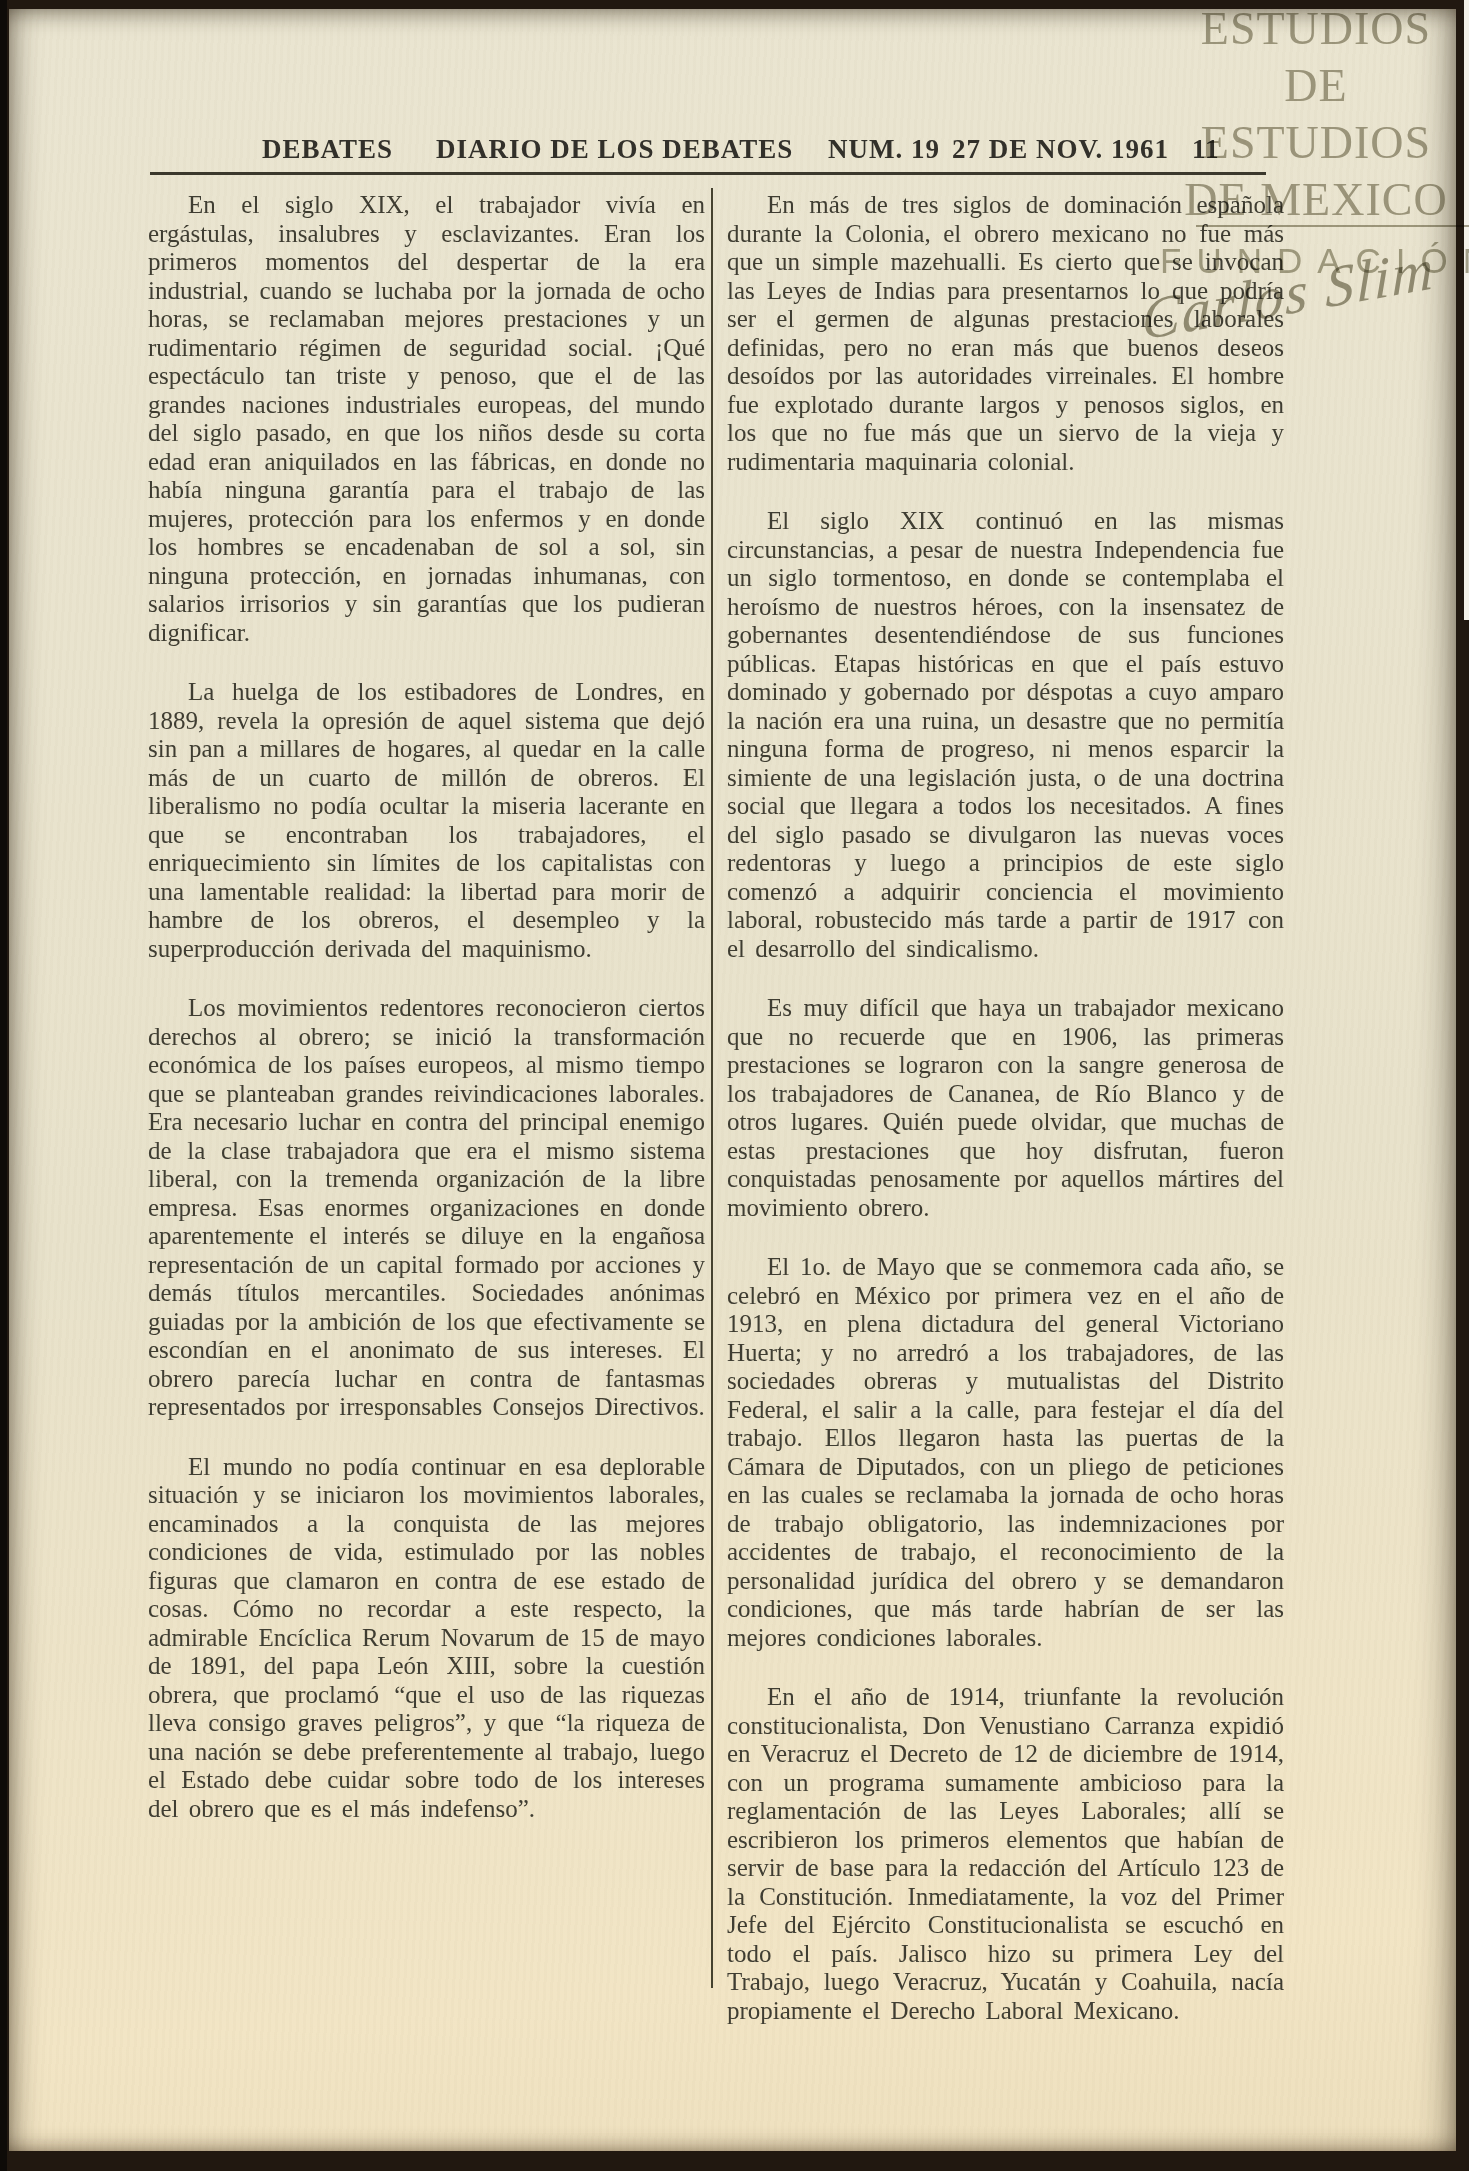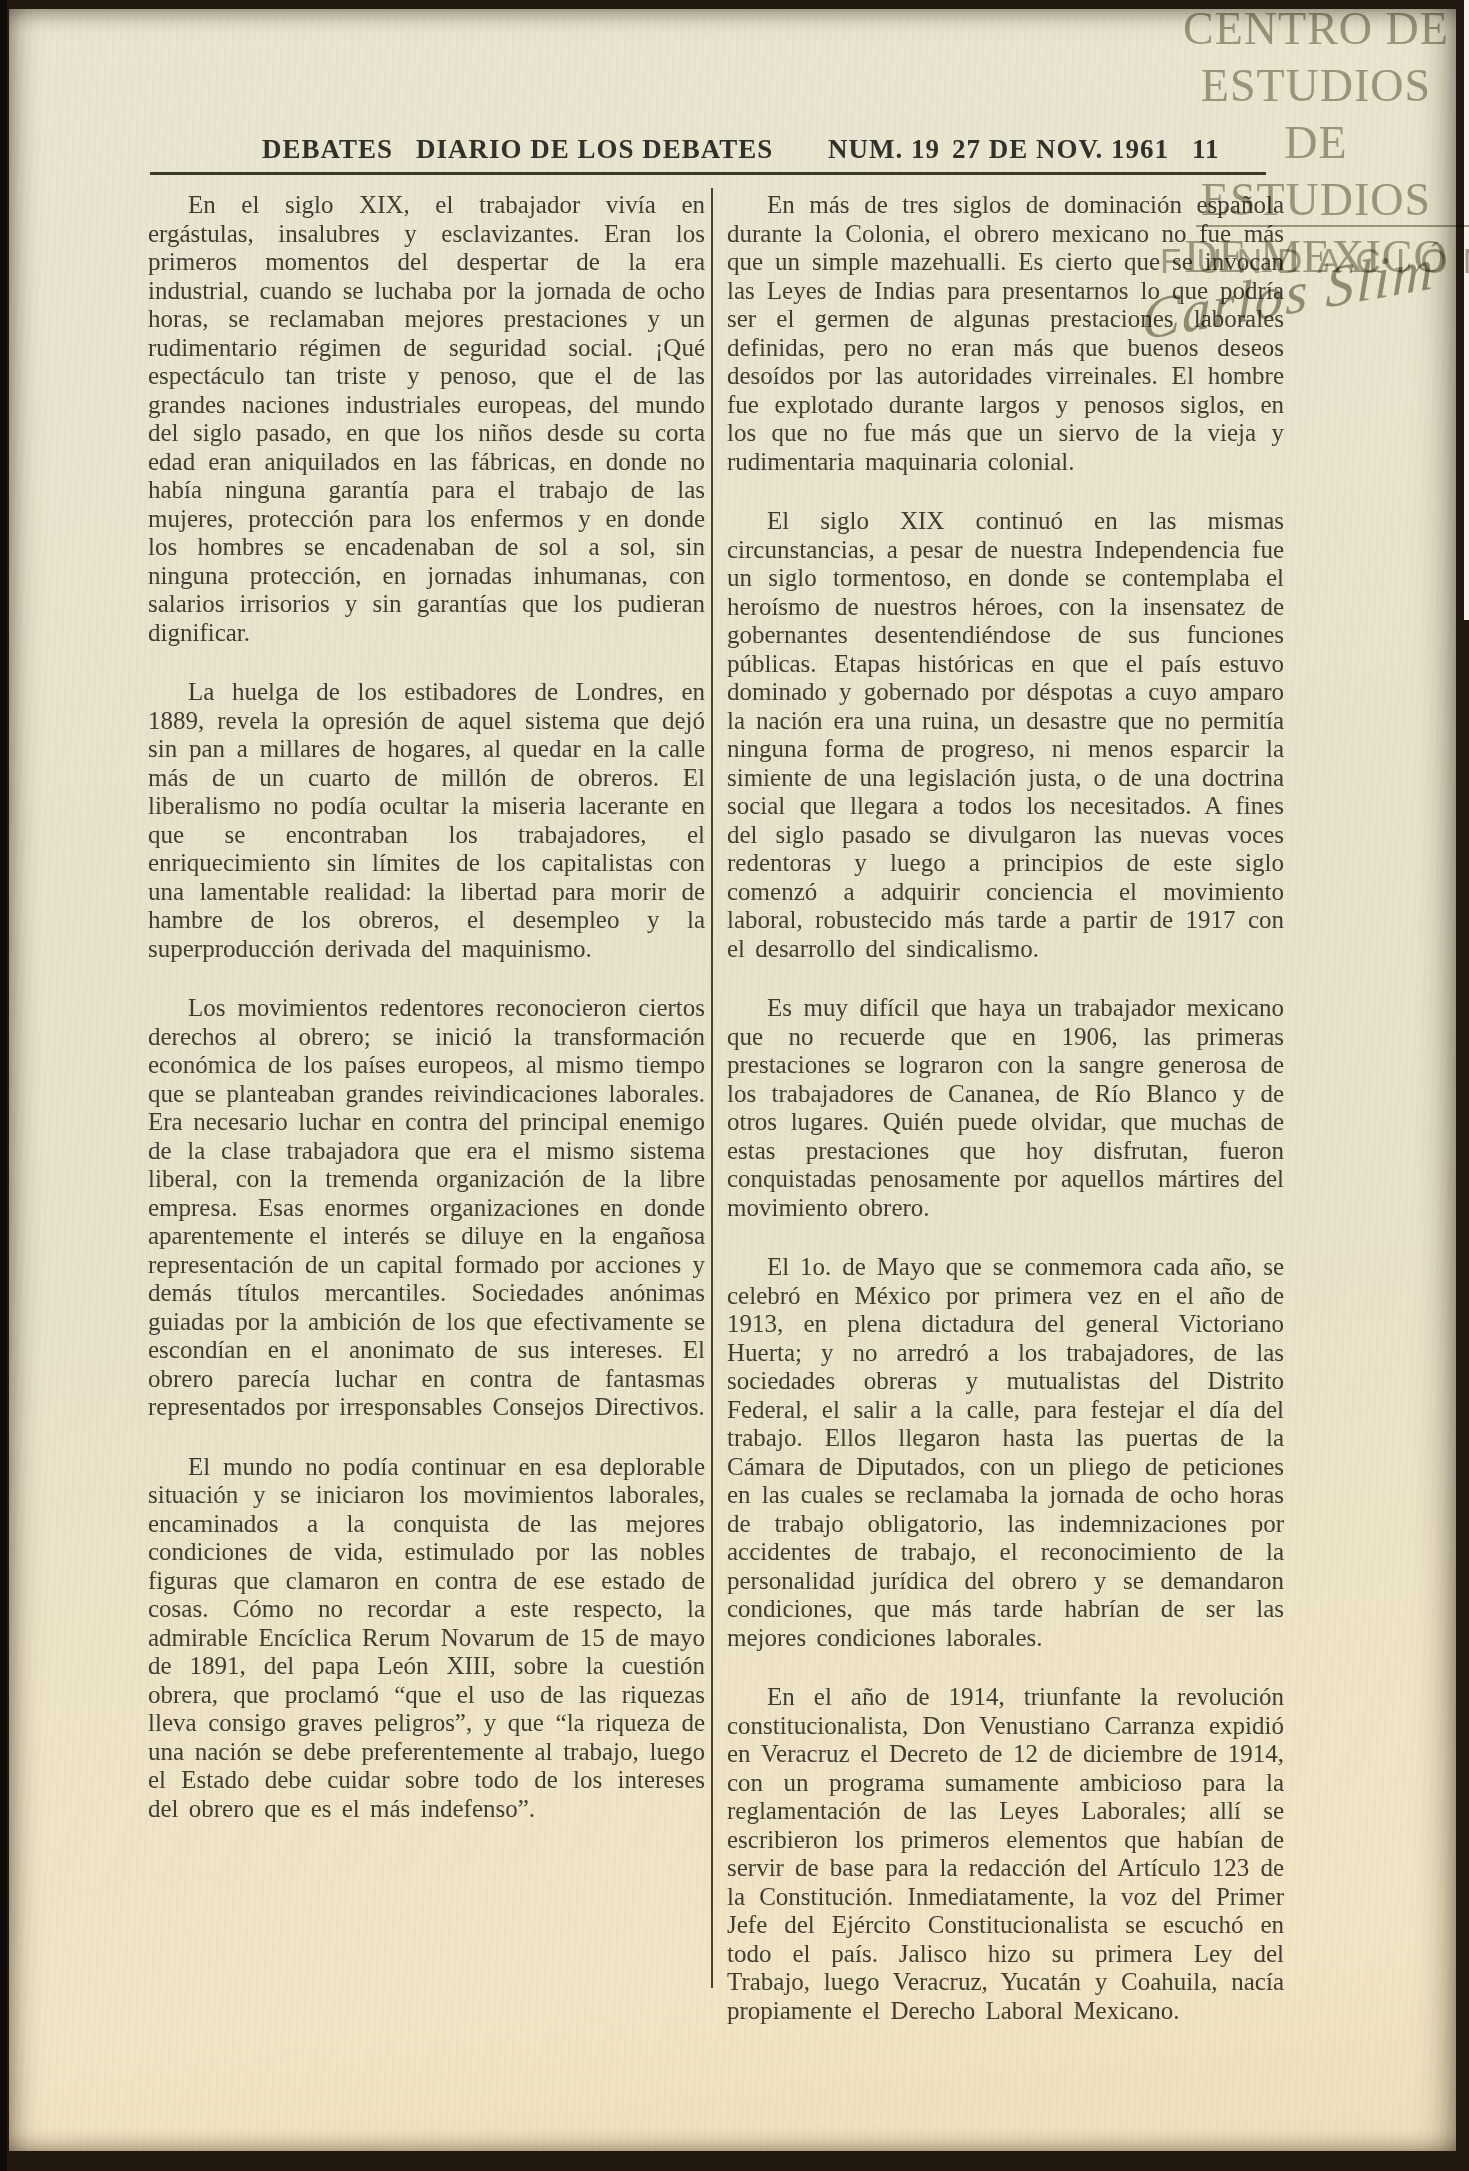--- a/index.html
+++ b/index.html
@@ -19,21 +19,21 @@
       inset 0 16px 26px -16px rgba(40,30,15,.5),
       inset 0 -14px 22px -14px rgba(70,45,20,.45);
   }
   .grain{position:absolute;inset:0;pointer-events:none;
     background:repeating-linear-gradient(93deg,rgba(120,100,60,.025) 0 3px,rgba(0,0,0,0) 3px 7px);}
   .hdr{
     position:absolute;top:134px;font-weight:bold;font-size:27px;color:#32302a;
     letter-spacing:1px;white-space:nowrap;
   }
   .hdr-senado{left:262px;}
-  .hdr-title{left:416px;}
+  .hdr-title{left:436px;}
   .hdr-num{left:828px;}
   .hdr-date{left:952px;}
   .hdr-page{left:1192px;}
   .hdr-rule{position:absolute;left:150px;top:172px;width:1116px;height:3px;background:#3b382c;}
   .col{
     position:absolute;top:191px;width:557px;
     font-size:25px;line-height:28.5px;color:#3f3d32;
     text-align:justify;word-spacing:4px;hyphens:auto;-webkit-hyphens:auto;
   }
   .col p{margin:0 0 31px 0;text-indent:40px;}
@@ -89,20 +89,19 @@
 
 <div class="col col-right">
   <p>En más de tres siglos de dominación española durante la Colonia, el obrero mexicano no fue más que un simple mazehualli. Es cierto que se invocan las Leyes de Indias para presentarnos lo que podría ser el germen de algunas prestaciones laborales definidas, pero no eran más que buenos deseos desoídos por las autoridades virreinales. El hombre fue explotado durante largos y penosos siglos, en los que no fue más que un siervo de la vieja y rudimentaria maquinaria colonial.</p>
   <p>El siglo XIX continuó en las mismas circunstancias, a pesar de nuestra Independencia fue un siglo tormentoso, en donde se contemplaba el heroísmo de nuestros héroes, con la insensatez de gobernantes desentendiéndose de sus funciones públicas. Etapas históricas en que el país estuvo dominado y gobernado por déspotas a cuyo amparo la nación era una ruina, un desastre que no permitía ninguna forma de progreso, ni menos esparcir la simiente de una legislación justa, o de una doctrina social que llegara a todos los necesitados. A fines del siglo pasado se divulgaron las nuevas voces redentoras y luego a principios de este siglo comenzó a adquirir conciencia el movimiento laboral, robustecido más tarde a partir de 1917 con el desarrollo del sindicalismo.</p>
   <p>Es muy difícil que haya un trabajador mexicano que no recuerde que en 1906, las primeras prestaciones se lograron con la sangre generosa de los trabajadores de Cananea, de Río Blanco y de otros lugares. Quién puede olvidar, que muchas de estas prestaciones que hoy disfrutan, fueron conquistadas penosamente por aquellos mártires del movimiento obrero.</p>
   <p>El 1o. de Mayo que se conmemora cada año, se celebró en México por primera vez en el año de 1913, en plena dictadura del general Victoriano Huerta; y no arredró a los trabajadores, de las sociedades obreras y mutualistas del Distrito Federal, el salir a la calle, para festejar el día del trabajo. Ellos llegaron hasta las puertas de la Cámara de Diputados, con un pliego de peticiones en las cuales se reclamaba la jornada de ocho horas de trabajo obligatorio, las indemnizaciones por accidentes de trabajo, el reconocimiento de la personalidad jurídica del obrero y se demandaron condiciones, que más tarde habrían de ser las mejores condiciones laborales.</p>
   <p>En el año de 1914, triunfante la revolución constitucionalista, Don Venustiano Carranza expidió en Veracruz el Decreto de 12 de diciembre de 1914, con un programa sumamente ambicioso para la reglamentación de las Leyes Laborales; allí se escribieron los primeros elementos que habían de servir de base para la redacción del Artículo 123 de la Constitución. Inmediatamente, la voz del Primer Jefe del Ejército Constitucionalista se escuchó en todo el país. Jalisco hizo su primera Ley del Trabajo, luego Veracruz, Yucatán y Coahuila, nacía propiamente el Derecho Laboral Mexicano.</p>
 </div>
 
 <div class="wm wm-block">
-  <div>CENTRO DE</div>
   <div>ESTUDIOS</div>
   <div>DE ESTUDIOS</div>
   <div>DE MEXICO</div>
 </div>
 <div class="wm wm-rule"></div>
 <div class="wm wm-foundation">FUNDACIÓN</div>
 <div class="wm wm-signature">Carlos Slim</div>
 
 </body></html>

